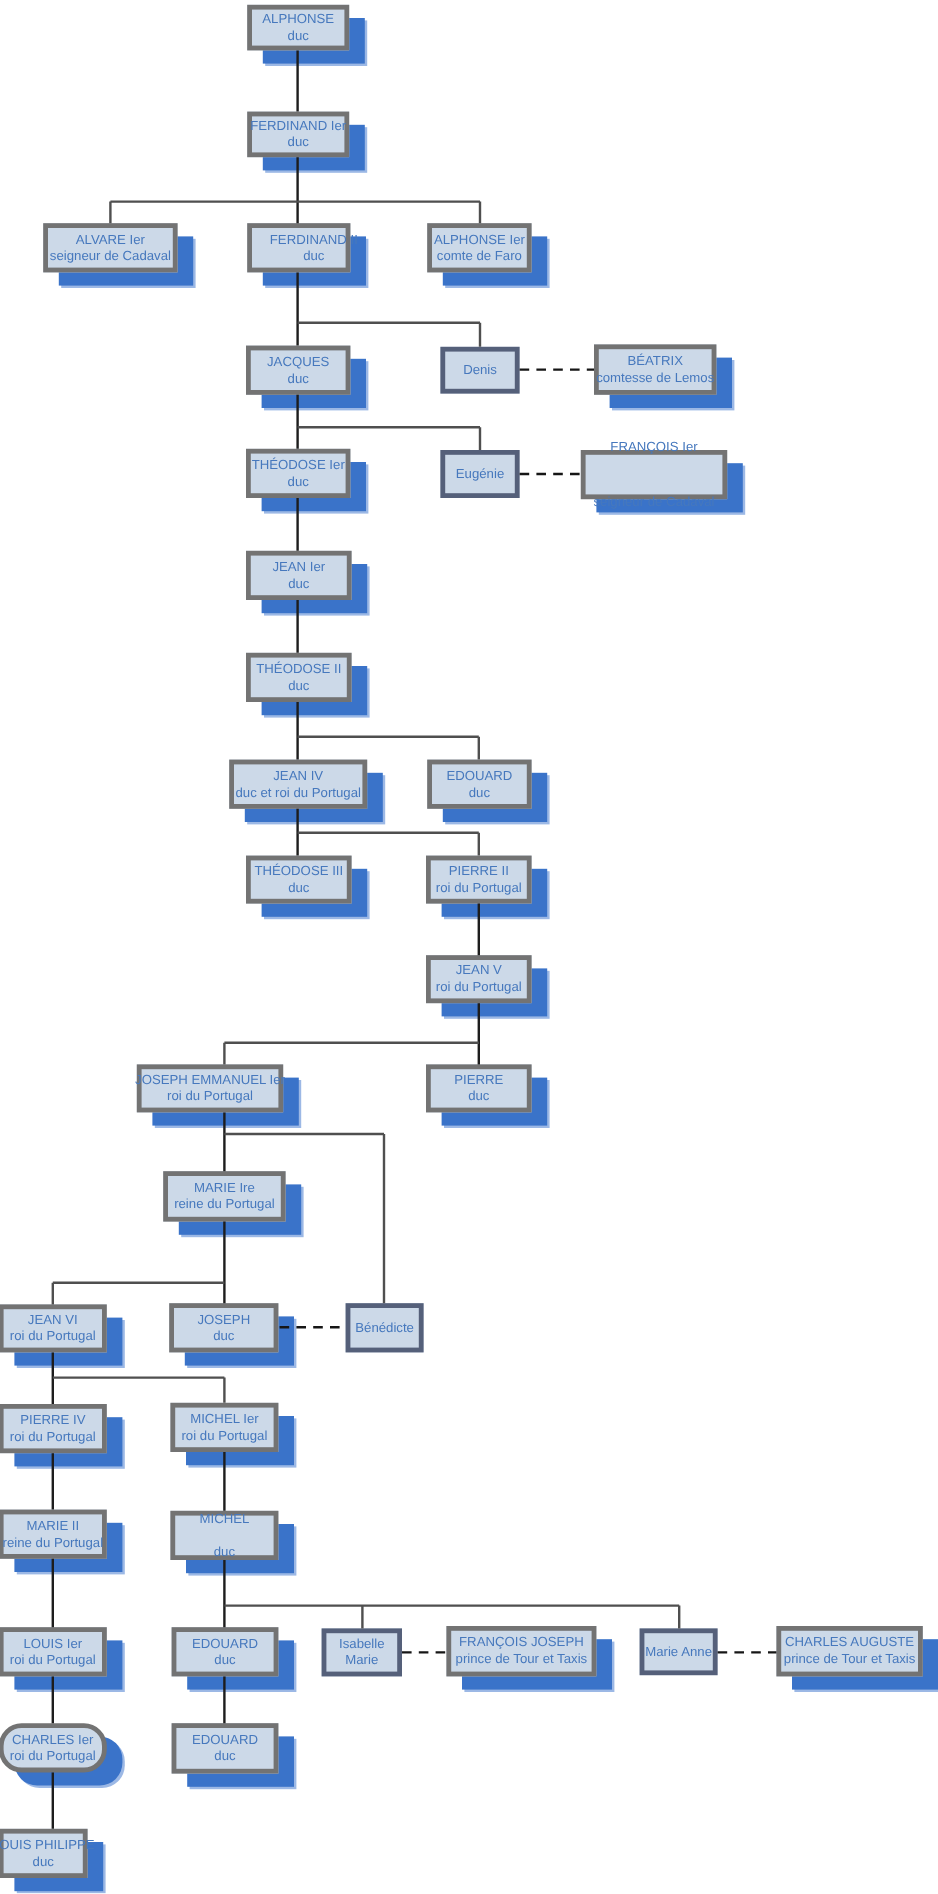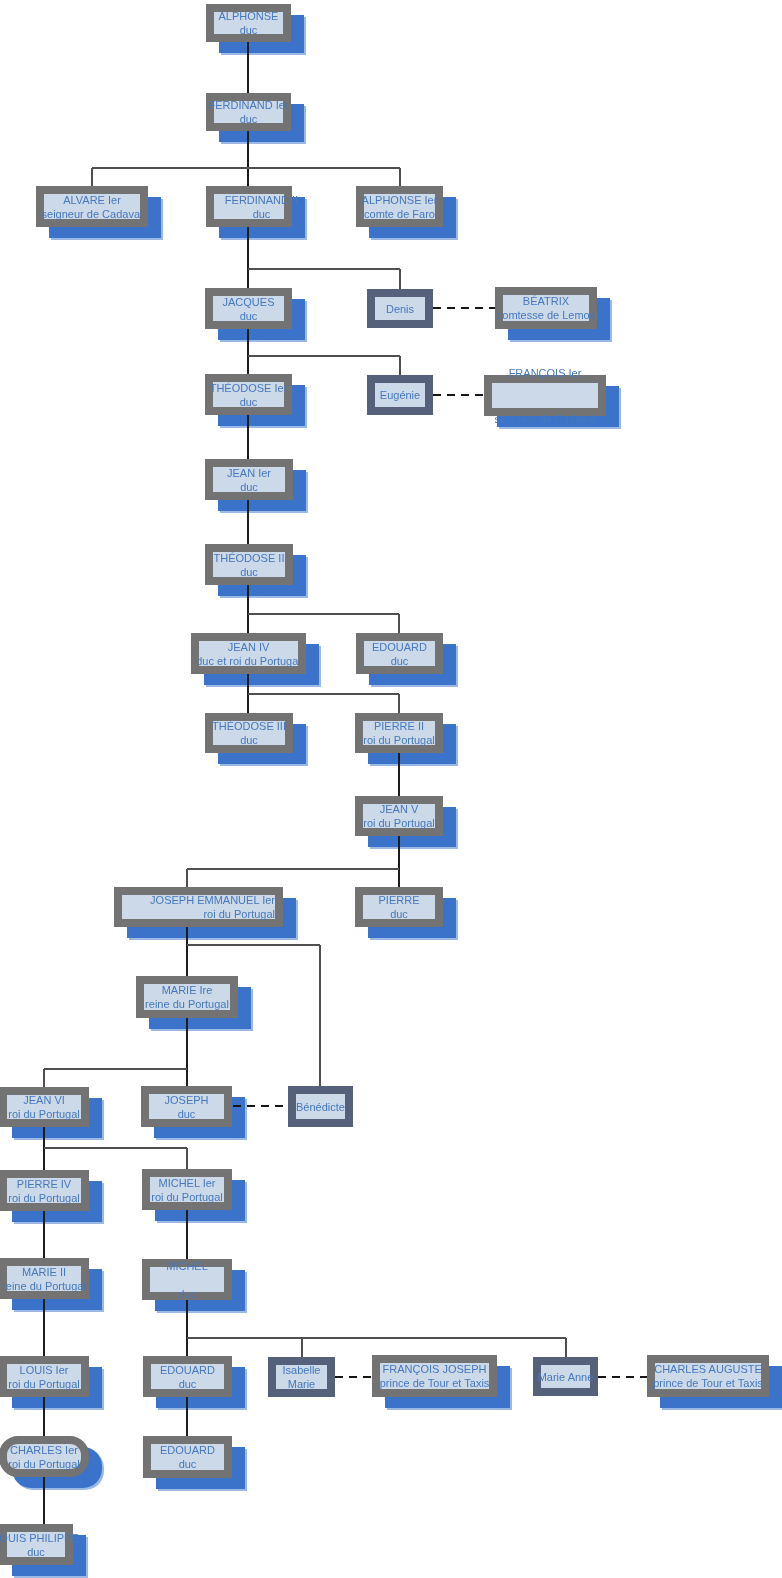--- a/index.html
+++ b/index.html
@@ -2,21 +2,21 @@
 <html><head>
 <meta charset="utf-8">
 <style>
   html,body{margin:0;padding:0;background:#fff;}
   .canvas{
     position:relative;width:782px;height:1578px;overflow:hidden;
     background:#fff;font-family:"Liberation Sans",sans-serif;
   }
   .node{
     position:absolute;box-sizing:border-box;z-index:1;
-    background:#ccd9e8;border:8px solid #737373;
+    background:#ccd9e8;border:4px solid #737373;
     display:flex;flex-direction:column;align-items:center;justify-content:center;
     text-align:center;color:#4678bd;font-size:11px;line-height:14px;
   }
   .node.s{box-shadow:13px 11px 0 0 #3a73c9, 15px 13px 0 0 #9cb8e5;}
   .node.plain{border-color:#55607a;}
   .line{white-space:nowrap;}
   .node.wrap .line{white-space:normal;}
   svg.wires{position:absolute;left:0;top:0;z-index:2;pointer-events:none;}
   path.trunk{stroke:#1d1d1d;stroke-width:2;fill:none;}
   path.branch{stroke:#4f4f4f;stroke-width:2;fill:none;}
@@ -90,21 +90,21 @@
     <div class="line">duc</div>
   </div>
   <div class="node s" style="left:355px;top:713px;width:88px;height:40px;">
     <div class="line">PIERRE II</div>
     <div class="line">roi du Portugal</div>
   </div>
   <div class="node s" style="left:355px;top:796px;width:88px;height:40px;">
     <div class="line">JEAN V</div>
     <div class="line">roi du Portugal</div>
   </div>
-  <div class="node s" style="left:114px;top:887px;width:169px;height:40px;align-items:flex-end;">
+  <div class="node s" style="left:114px;top:887px;width:122px;height:40px;">
     <div class="line">JOSEPH EMMANUEL Ier</div>
     <div class="line">roi du Portugal</div>
   </div>
   <div class="node s" style="left:355px;top:887px;width:88px;height:40px;">
     <div class="line">PIERRE</div>
     <div class="line">duc</div>
   </div>
   <div class="node s" style="left:136px;top:976px;width:102px;height:42px;">
     <div class="line">MARIE Ire</div>
     <div class="line">reine du Portugal</div>

